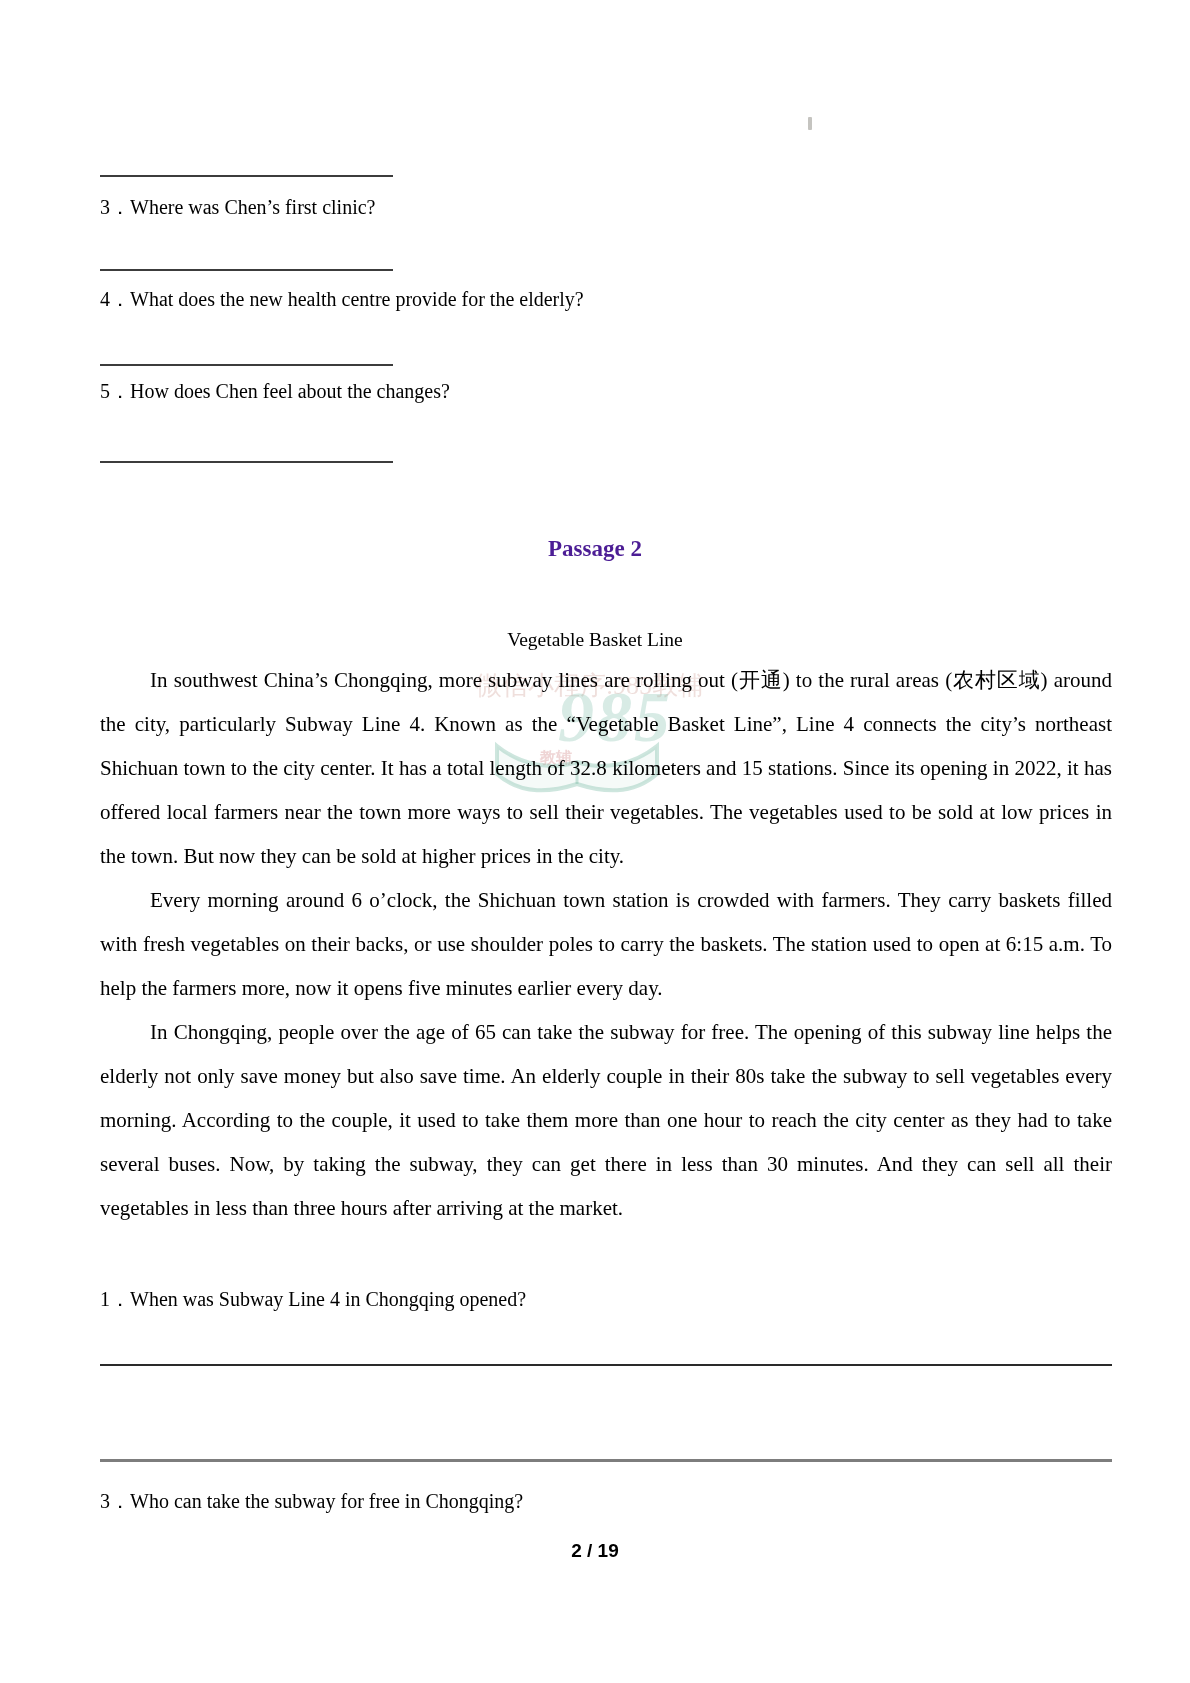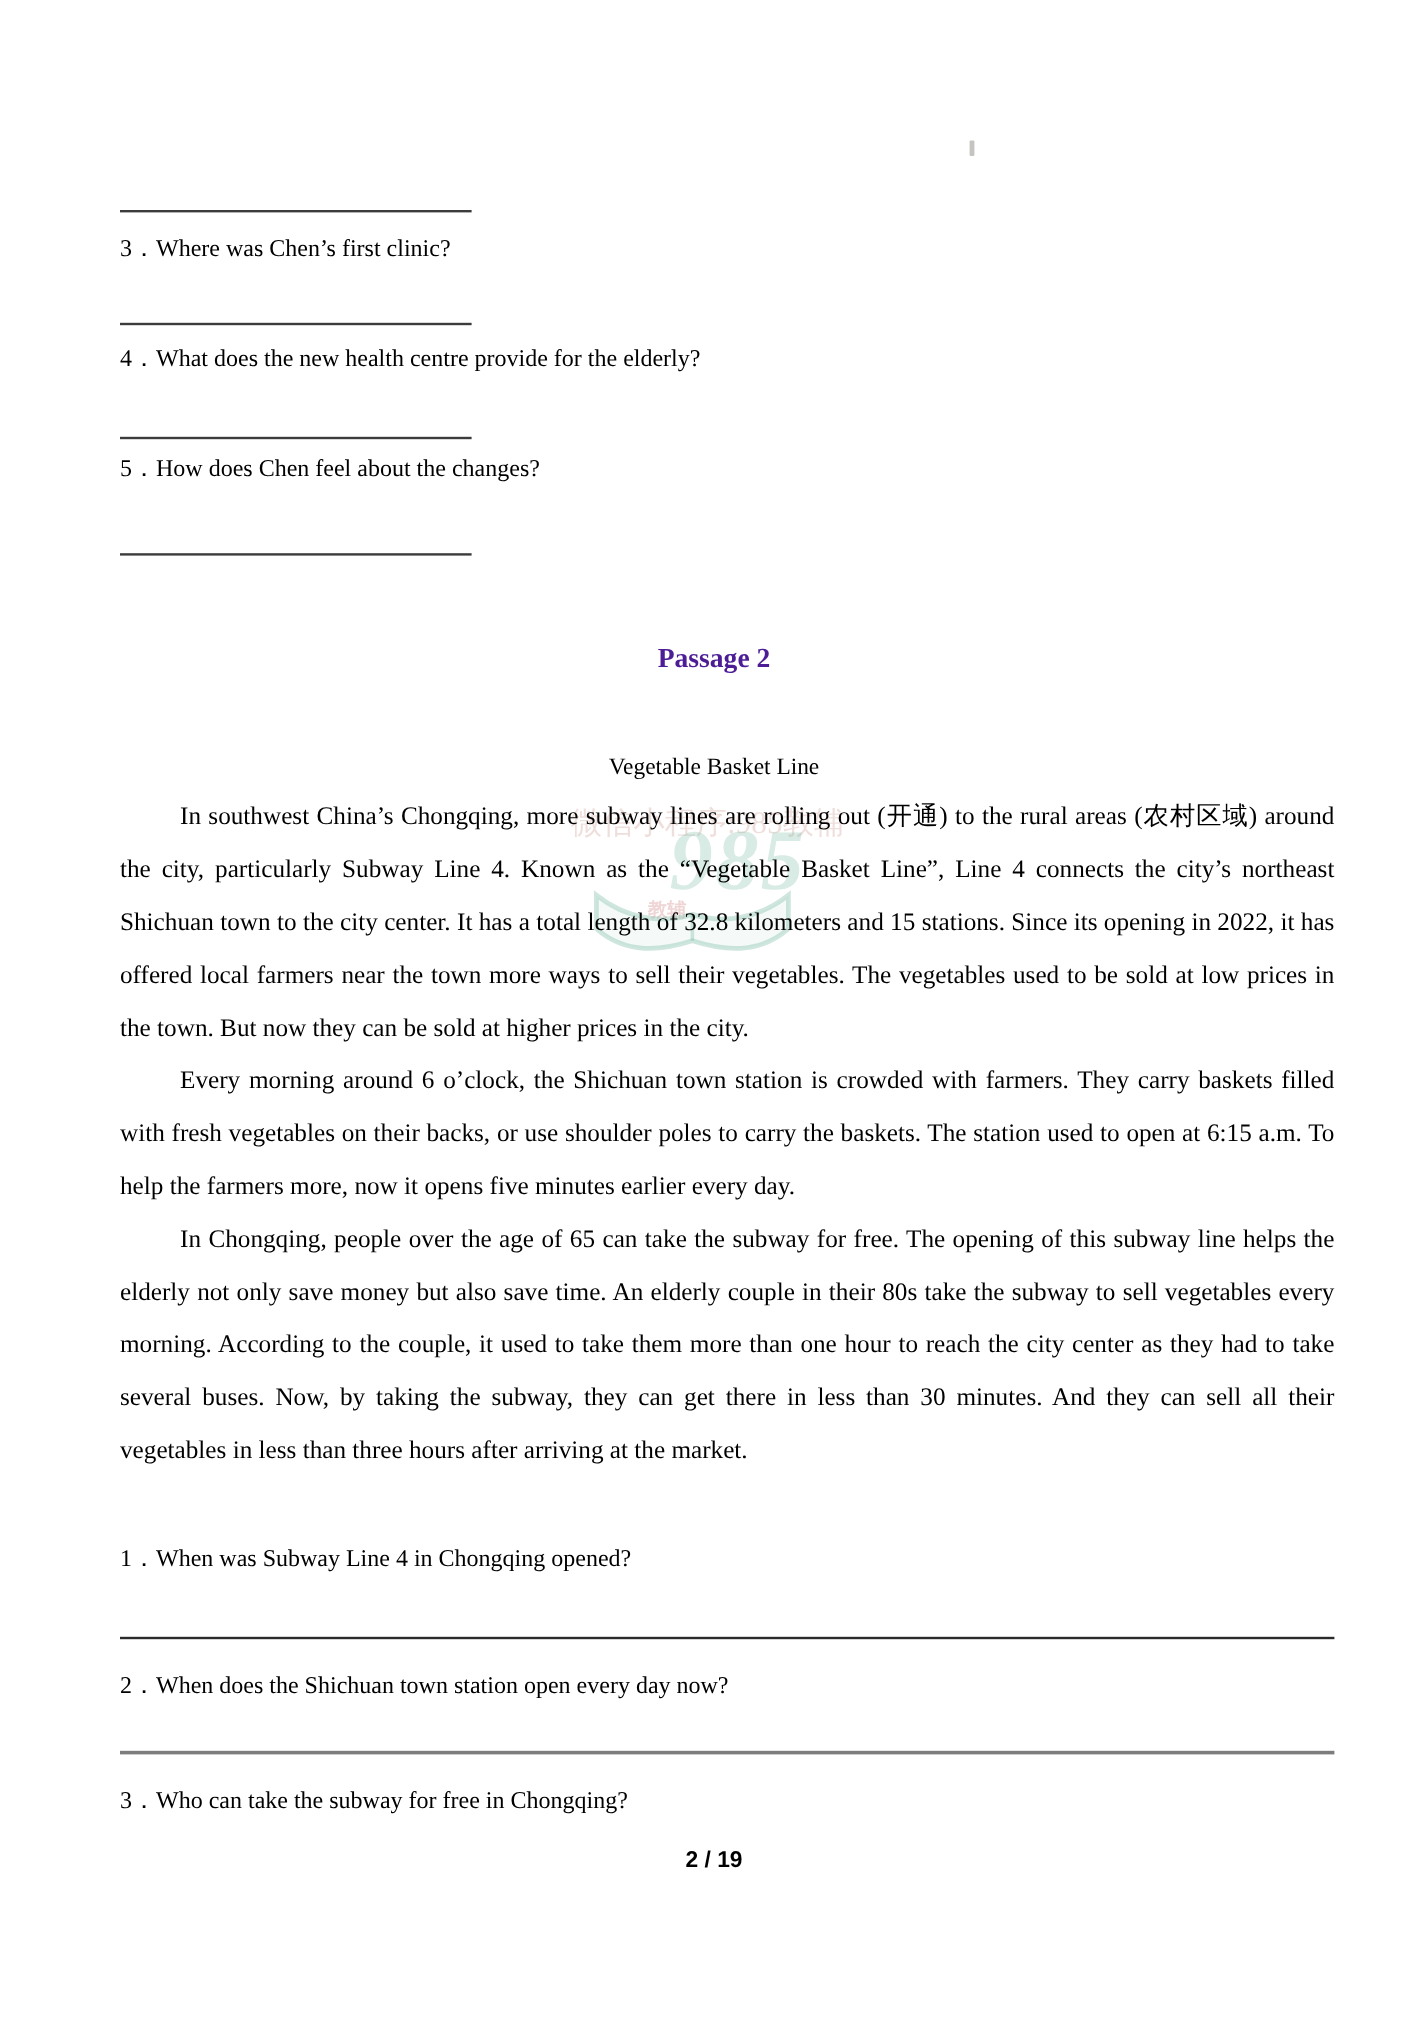--- a/index.html
+++ b/index.html
@@ -110,21 +110,20 @@
     <div class="body-text">
       <p>In southwest China’s Chongqing, more subway lines are rolling out (开通) to the rural areas (农村区域) around the city, particularly Subway Line 4. Known as the “Vegetable Basket Line”, Line 4 connects the city’s northeast Shichuan town to the city center. It has a total length of 32.8 kilometers and 15 stations. Since its opening in 2022, it has offered local farmers near the town more ways to sell their vegetables. The vegetables used to be sold at low prices in the town. But now they can be sold at higher prices in the city.</p>
       <p>Every morning around 6 o’clock, the Shichuan town station is crowded with farmers. They carry baskets filled with fresh vegetables on their backs, or use shoulder poles to carry the baskets. The station used to open at 6:15 a.m. To help the farmers more, now it opens five minutes earlier every day.</p>
       <p>In Chongqing, people over the age of 65 can take the subway for free. The opening of this subway line helps the elderly not only save money but also save time. An elderly couple in their 80s take the subway to sell vegetables every morning. According to the couple, it used to take them more than one hour to reach the city center as they had to take several buses. Now, by taking the subway, they can get there in less than 30 minutes. And they can sell all their vegetables in less than three hours after arriving at the market.</p>
     </div>
 
     <div class="q" style="top:1286px"><span>1．</span><span>When was Subway Line 4 in Chongqing opened?</span></div>
 
     <div class="ans-full dark" style="top:1364px"></div>
 
-    <div class="q" style="top:1392px"><span>2．</span><span>When does the Shichuan town station open every day now?</span></div>
 
     <div class="ans-full gray" style="top:1459px"></div>
 
     <div class="q" style="top:1488px"><span>3．</span><span>Who can take the subway for free in Chongqing?</span></div>
 
     <div class="page-number">2 / 19</div>
   </div>
 
 </div>
 

